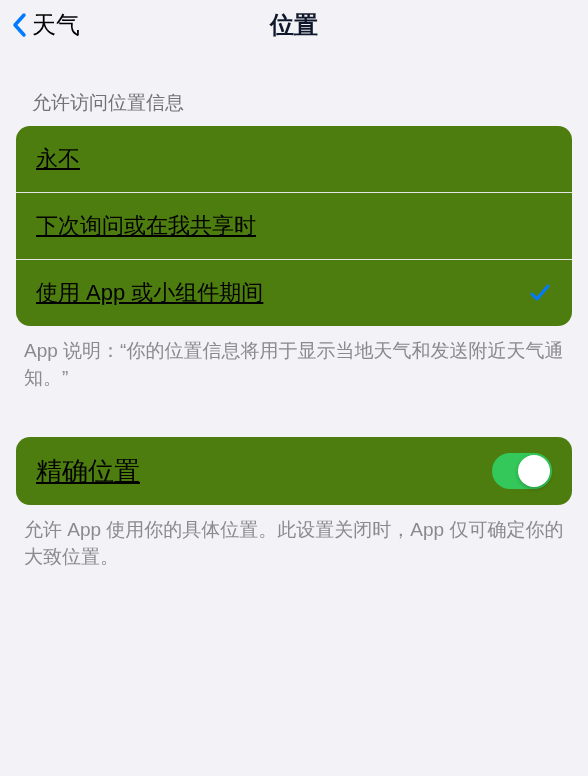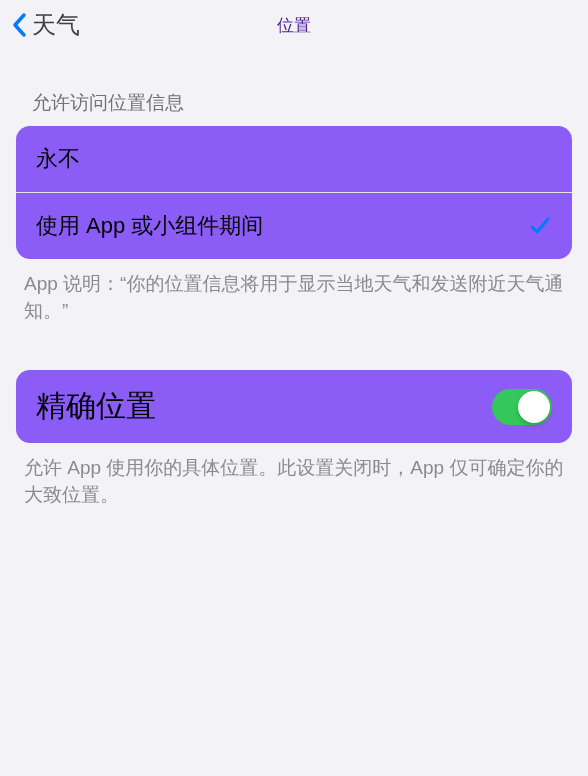--- a/index.html
+++ b/index.html
@@ -21,51 +21,52 @@
       height: 50px;
       display: flex;
       align-items: center;
       position: relative;
       padding: 0 10px;
     }
     
     .back-button {
       display: flex;
       align-items: center;
-      color: #404040;
+      color: #000000;
       font-size: 24px;
       cursor: pointer;
     }
     
     .back-chevron {
       width: 18px;
       height: 28px;
       margin-right: 4px;
     }
     
     .nav-title {
       position: absolute;
       left: 50%;
       transform: translateX(-50%);
-      font-size: 17px;
-      font-weight: 400;
-      color: #4c1d95;
+      font-size: 24px;
+      font-weight: 700;
+      color: #0f172a;
     }
     
     .section-header {
       padding: 40px 32px 10px 32px;
       font-size: 19px;
       color: #737373;
     }
     
     .list-group {
-      background-color: #8b5cf6;
+      background-color: #4d7c0f;
       margin: 0 16px;
       border-radius: 14px;
       overflow: hidden;
+      text-decoration: underline;
     }
     
     .list-item {
       padding: 18px 20px;
       font-size: 22px;
       color: #000;
       display: flex;
       align-items: center;
       justify-content: space-between;
       cursor: pointer;
@@ -88,21 +89,21 @@
       color: #8a8a8e;
       line-height: 1.4;
     }
     
     .spacer {
       height: 34px;
     }
     
     .toggle-item {
       padding: 16px 20px;
-      font-size: 30px;
+      font-size: 26px;
       color: #000;
       display: flex;
       align-items: center;
       justify-content: space-between;
       min-height: 64px;
     }
     
     .toggle {
       width: 60px;
       height: 36px;
@@ -136,20 +137,23 @@
   <div class="nav-title">位置</div>
 </div>
 
 <div class="section-header">允许访问位置信息</div>
 
 <div class="list-group">
   <div class="list-item">
     <span>永不</span>
   </div>
   <div class="list-item">
+    <span>下次询问或在我共享时</span>
+  </div>
+  <div class="list-item">
     <span>使用 App 或小组件期间</span>
     <svg class="checkmark" viewBox="0 0 24 24" fill="none">
       <path d="M4 13 L9 18 L20 5" stroke="#007aff" stroke-width="3" stroke-linecap="round" stroke-linejoin="round"></path>
     </svg>
   </div>
 </div>
 
 <div class="section-footer">App 说明：“你的位置信息将用于显示当地天气和发送附近天气通知。”</div>
 
 <div class="spacer"></div>

